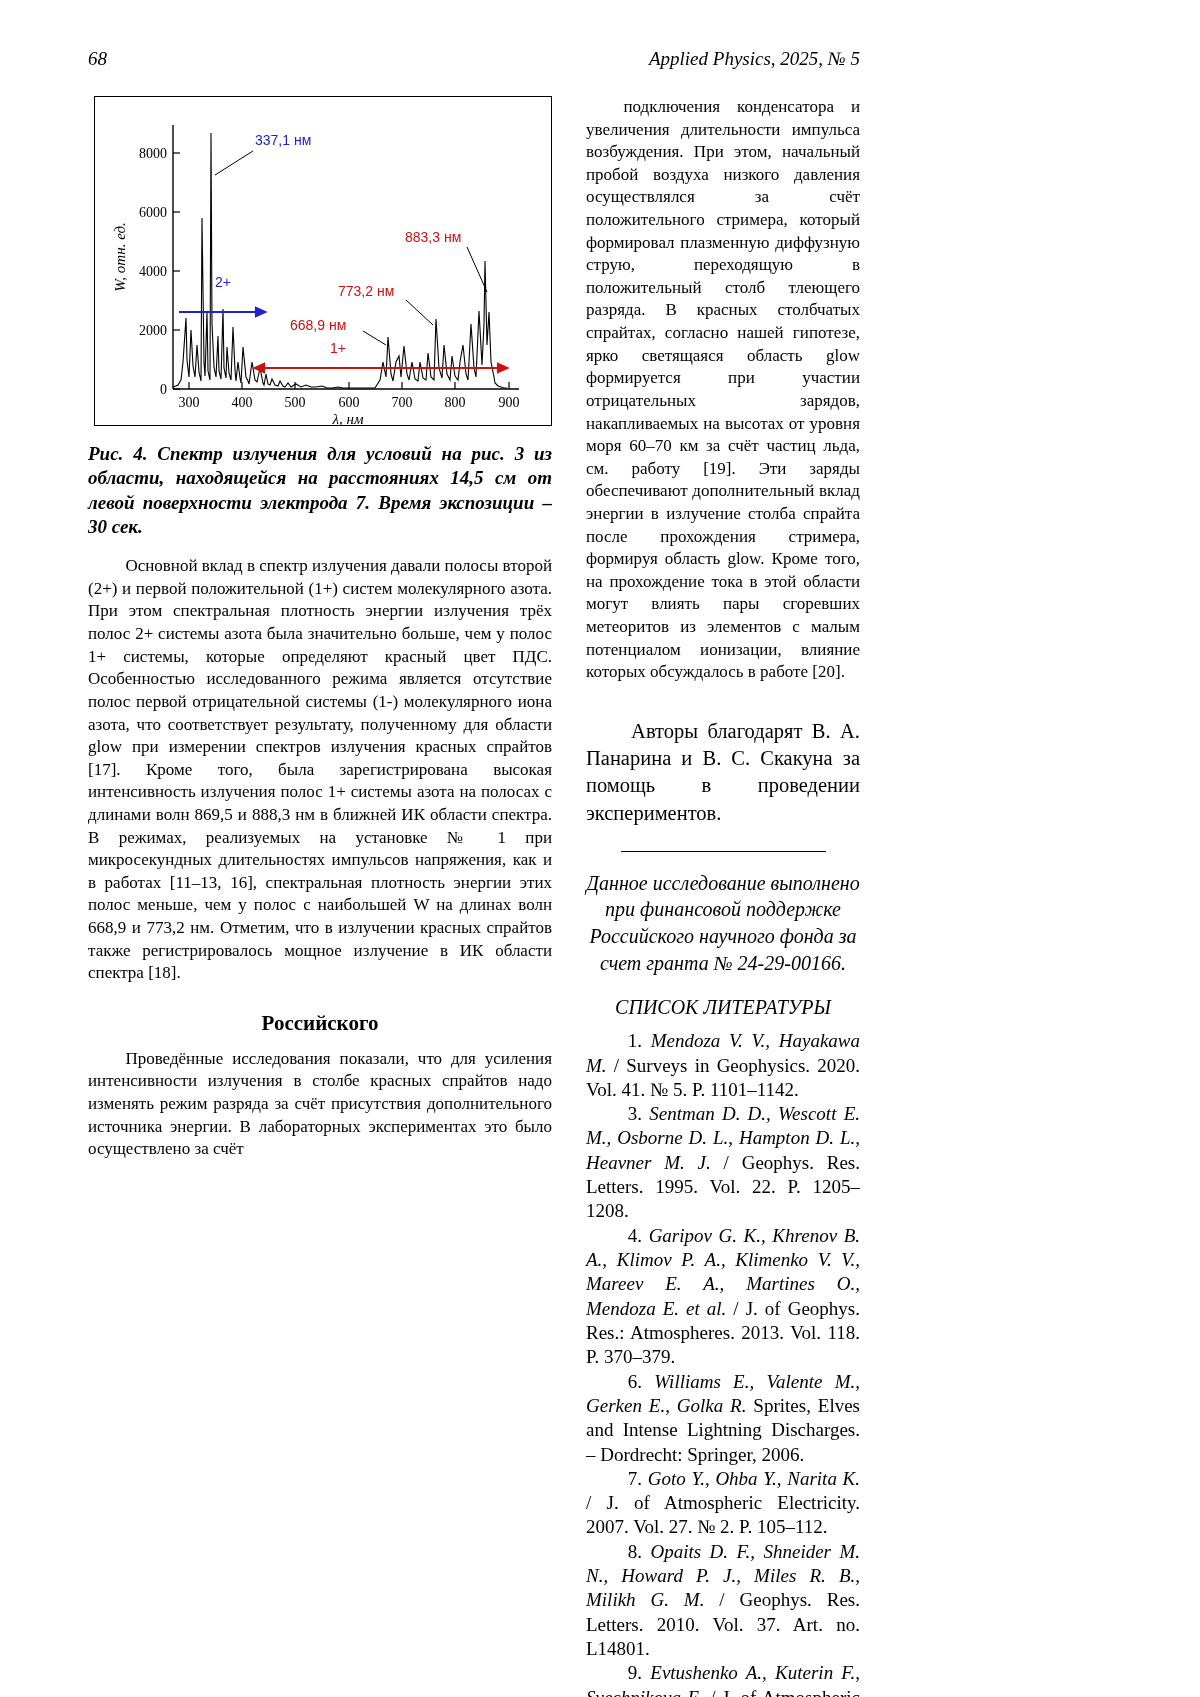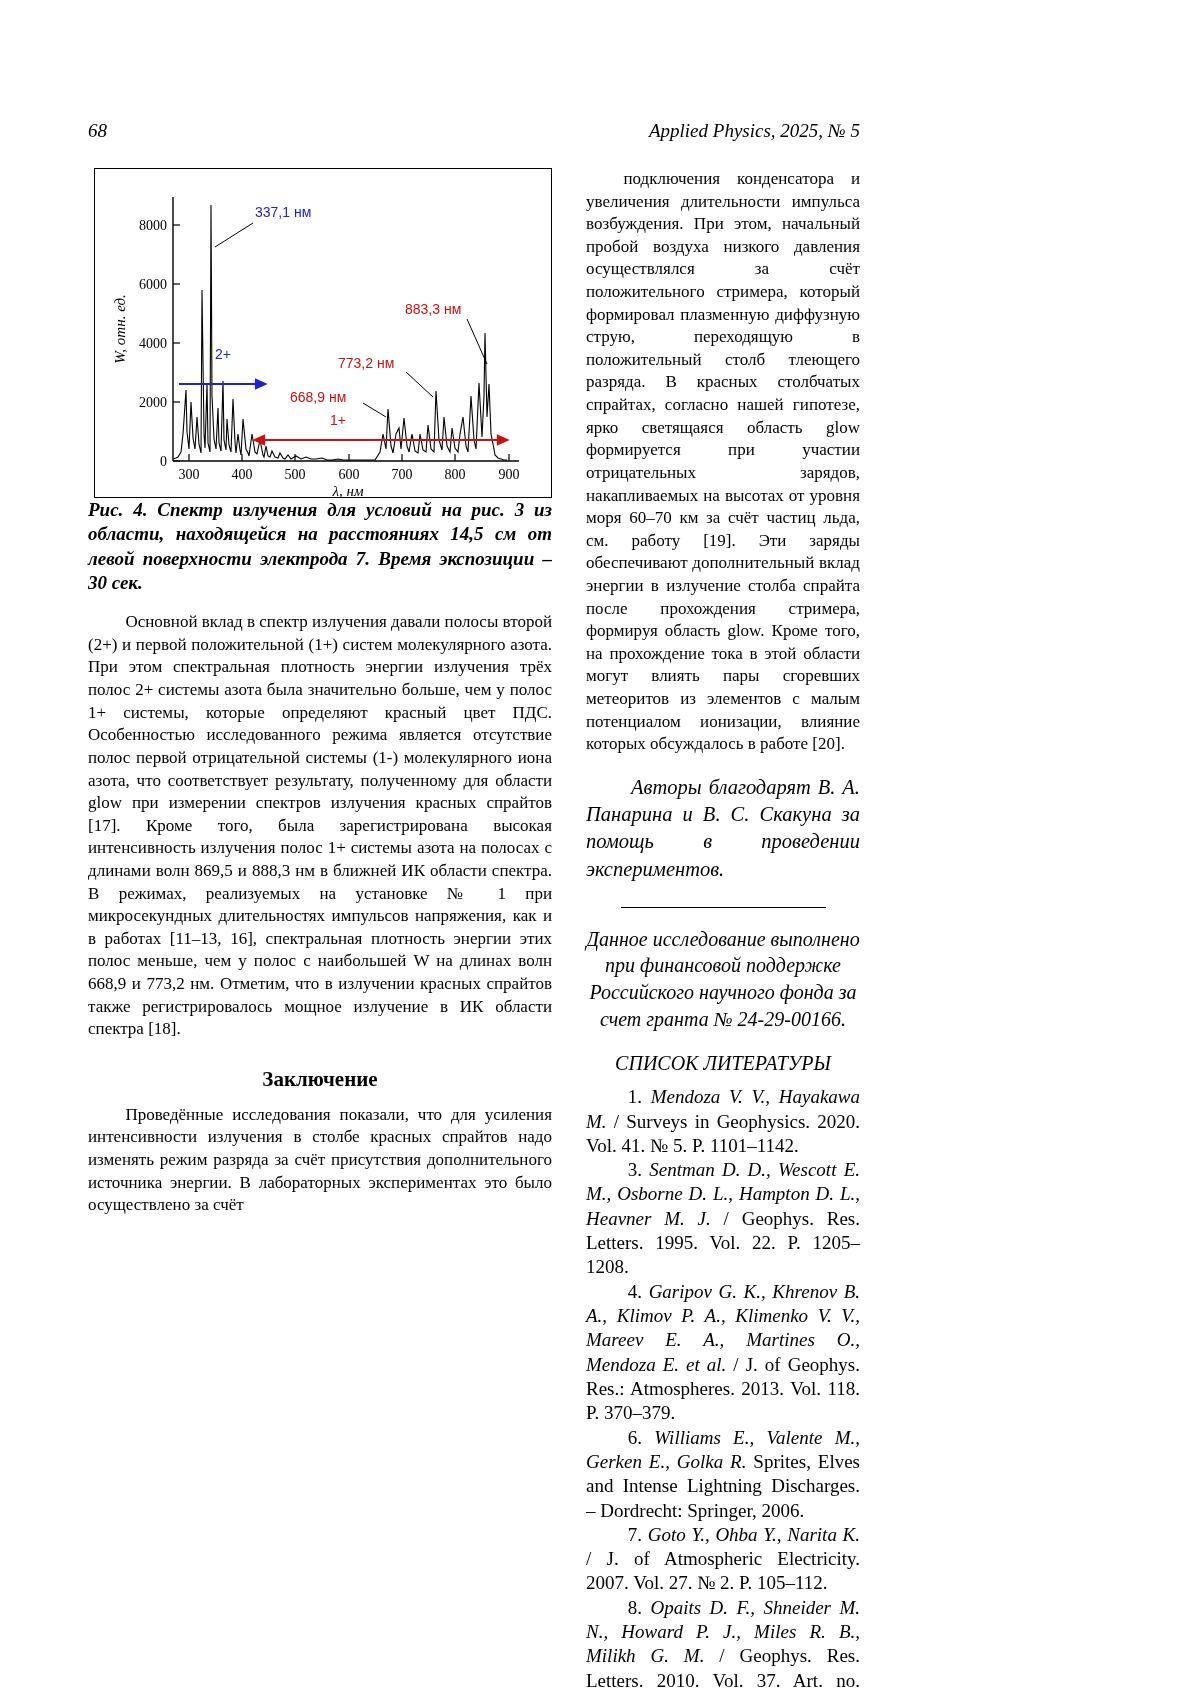--- a/index.html
+++ b/index.html
@@ -11,21 +11,21 @@
     height: 1697px;
     background: #ffffff;
     font-family: "Liberation Serif", serif;
     color: #000000;
   }
   .page {
     position: relative;
     width: 948px;
     height: 1697px;
     box-sizing: border-box;
-    padding: 120px 88px 60px 88px;
+    padding: 48px 88px 60px 88px;
   }
   
   .runhead {
     display: flex;
     justify-content: space-between;
     align-items: baseline;
     font-style: italic;
     font-size: 19px;
     margin-bottom: 26px;
   }
@@ -57,46 +57,46 @@
     position: relative;
     background: #fff;
     box-sizing: border-box;
   }
   .fig-caption {
     font-weight: bold;
     font-style: italic;
     font-size: 19px;
     line-height: 1.28;
     text-align: justify;
+    margin-top: 16px;
     text-indent: 0;
   }
   
   .chart-svg { display: block; }
   
   h2.section {
     text-align: center;
     font-size: 21px;
     font-weight: bold;
     margin: 26px 0 12px 0;
   }
   h2.refs-title {
     text-align: center;
     font-size: 20px;
     font-weight: normal;
     font-style: italic;
     margin: 20px 0 10px 0;
   }
   
   .ack {
-    font-style: italic;
     font-size: 20.5px;
     line-height: 1.33;
     text-align: justify;
     text-indent: 2.2em;
-    margin-top: 18px;
+    margin-top: 34px;
   }
   .rule {
     width: 205px;
     height: 1px;
     background: #000;
     margin: 24px auto 18px auto;
   }
   .funding {
     font-style: italic;
     font-size: 20px;
@@ -205,21 +205,21 @@
           <line x1="372" y1="150" x2="392" y2="195" stroke="#000" stroke-width="1"></line>
         </svg>
       </div>
 
       <p class="fig-caption">Рис. 4. Спектр излучения для условий на рис. 3 из области, находящейся на расстояниях 14,5 см от левой поверхности электрода 7. Время экспозиции – 30 сек.</p>
 
       <div class="spacer-16"></div>
 
       <p>Основной вклад в спектр излучения давали полосы второй (2+) и первой положительной (1+) систем молекулярного азота. При этом спектральная плотность энергии излучения трёх полос 2+ системы азота была значительно больше, чем у полос 1+ системы, которые определяют красный цвет ПДС. Особенностью исследованного режима является отсутствие полос первой отрицательной системы (1-) молекулярного иона азота, что соответствует результату, полученному для области glow при измерении спектров излучения красных спрайтов [17]. Кроме того, была зарегистрирована высокая интенсивность излучения полос 1+ системы азота на полосах с длинами волн 869,5 и 888,3 нм в ближней ИК области спектра. В режимах, реализуемых на установке № 1 при микросекундных длительностях импульсов напряжения, как и в работах [11–13, 16], спектральная плотность энергии этих полос меньше, чем у полос с наибольшей W на длинах волн 668,9 и 773,2 нм. Отметим, что в излучении красных спрайтов также регистрировалось мощное излучение в ИК области спектра [18].</p>
 
-      <h2 class="section">Заключение</h2>
+      <h2 class="section">Российского</h2>
 
       <p>Проведённые исследования показали, что для усиления интенсивности излучения в столбе красных спрайтов надо изменять режим разряда за счёт присутствия дополнительного источника энергии. В лабораторных экспериментах это было осуществлено за счёт</p>
     </div>
 
     <div class="col">
 
       <p>подключения конденсатора и увеличения длительности импульса возбуждения. При этом, начальный пробой воздуха низкого давления осуществлялся за счёт положительного стримера, который формировал плазменную диффузную струю, переходящую в положительный столб тлеющего разряда. В красных столбчатых спрайтах, согласно нашей гипотезе, ярко светящаяся область glow формируется при участии отрицательных зарядов, накапливаемых на высотах от уровня моря 60–70 км за счёт частиц льда, см. работу [19]. Эти заряды обеспечивают дополнительный вклад энергии в излучение столба спрайта после прохождения стримера, формируя область glow. Кроме того, на прохождение тока в этой области могут влиять пары сгоревших метеоритов из элементов с малым потенциалом ионизации, влияние которых обсуждалось в работе [20].</p>
 
       <p class="ack">Авторы благодарят В. А. Панарина и В. С. Скакуна за помощь в проведении экспериментов.</p>
 

